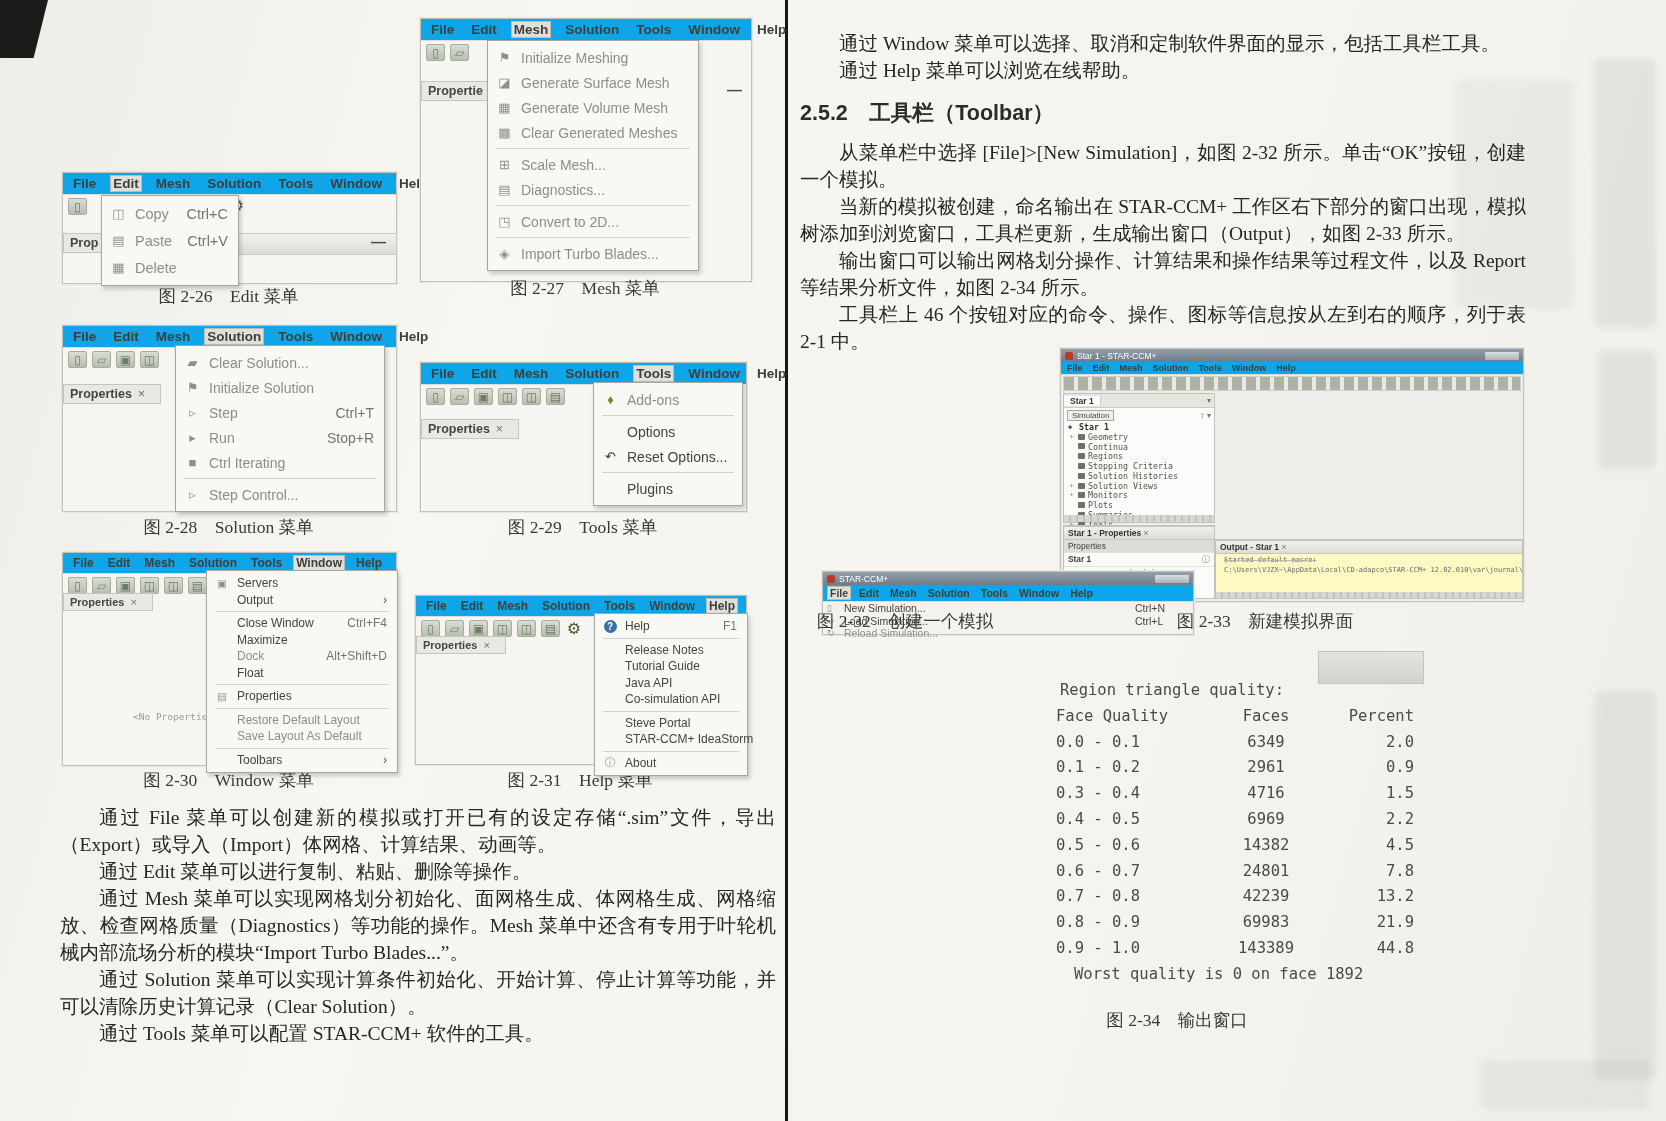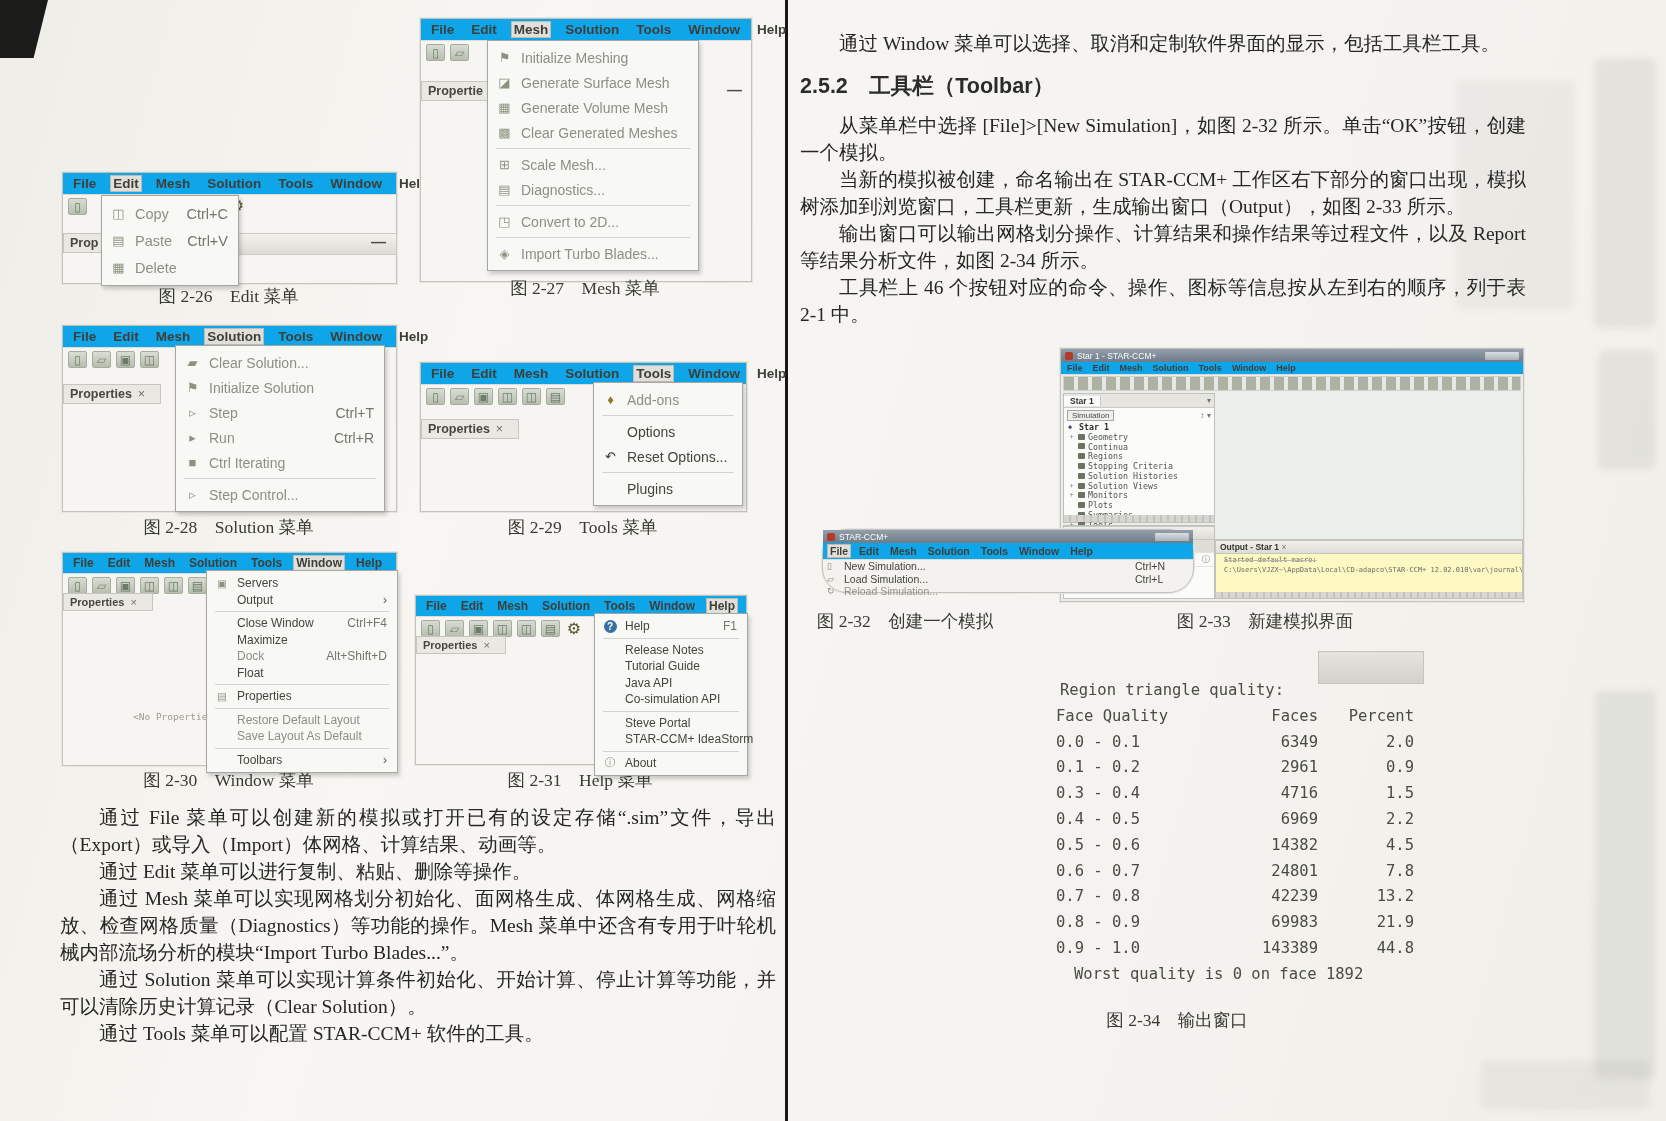--- a/index.html
+++ b/index.html
@@ -58,21 +58,21 @@
   .p33row{font-size:8.3px;color:#3c3c37;padding:1px 4px;border-bottom:1px solid #e4e3de;white-space:nowrap;}
   .mono7{font-family:"DejaVu Sans Mono",monospace;font-size:7px;color:#6a6a63;white-space:nowrap;overflow:hidden;}
   
   .outhdr{position:absolute;font-size:19px;font-weight:700;color:#1e1e1b;background:linear-gradient(#fbfaf8,#e7e6e1);border:1px solid #c4c3be;padding:4px 12px 4px 14px;white-space:nowrap;}
   .outhdr .x{font-size:11px;font-weight:400;color:#77776f;margin-left:8px;vertical-align:3px;}
   .outtab2{position:absolute;background:linear-gradient(#e4e3de,#d2d1cc);border:1px solid #c4c3be;}
   .qwrap{position:absolute;font-family:"DejaVu Sans Mono",monospace;font-size:15.5px;color:#4b4b45;line-height:25.8px;}
   .qtitle{padding-left:4px;}
   .qrow{display:grid;grid-template-columns:158px 104px 96px;}
   .qrow .c0{text-align:left;}
-  .qrow .c1{text-align:right;}
+  .qrow .c1{text-align:center;}
   .qrow .c2{text-align:right;}
   .qfoot{padding-left:18px;}
 </style>
 </head>
 <body>
 
 <div class="page">
   <div class="divider"></div>
   <div class="corner"></div>
   <div class="smudge" style="left:1594px;top:58px;width:62px;height:270px;"></div>
@@ -201,21 +201,21 @@
           <span class="mlb">Initialize Solution</span>
         </div>
       <div class="mrow dis">
           <span class="mic">▹</span>
           <span class="mlb">Step</span>
           <span class="msc">Ctrl+T</span>
         </div>
       <div class="mrow dis">
           <span class="mic">▸</span>
           <span class="mlb">Run</span>
-          <span class="msc">Ctrl+R</span>
+          <span class="msc">Stop+R</span>
         </div>
       <div class="mrow dis">
           <span class="mic">■</span>
           <span class="mlb">Ctrl Iterating</span>
         </div>
       <div class="msep"></div>
       <div class="mrow dis">
           <span class="mic">▹</span>
           <span class="mlb">Step Control...</span>
         </div>
@@ -403,20 +403,21 @@
   <div class="flowtext" style="left:60px;top:804px;width:716px;">
     <p>通过 File 菜单可以创建新的模拟或打开已有的设定存储“.sim”文件，导出（Export）或导入（Import）体网格、计算结果、动画等。</p>
     <p>通过 Edit 菜单可以进行复制、粘贴、删除等操作。</p>
     <p>通过 Mesh 菜单可以实现网格划分初始化、面网格生成、体网格生成、网格缩放、检查网格质量（Diagnostics）等功能的操作。Mesh 菜单中还含有专用于叶轮机械内部流场分析的模块“Import Turbo Blades...”。</p>
     <p>通过 Solution 菜单可以实现计算条件初始化、开始计算、停止计算等功能，并可以清除历史计算记录（Clear Solution）。</p>
     <p>通过 Tools 菜单可以配置 STAR-CCM+ 软件的工具。</p>
   </div>
 
   <div class="flowtext" style="left:800px;top:30px;width:726px;">
     <p>通过 Window 菜单可以选择、取消和定制软件界面的显示，包括工具栏工具。</p>
+    <p>通过 Help 菜单可以浏览在线帮助。</p>
     <p class="h252">2.5.2　工具栏（Toolbar）</p>
     <p>从菜单栏中选择 [File]&gt;[New Simulation]，如图 2-32 所示。单击“OK”按钮，创建一个模拟。</p>
     <p>当新的模拟被创建，命名输出在 STAR-CCM+ 工作区右下部分的窗口出现，模拟树添加到浏览窗口，工具栏更新，生成输出窗口（Output），如图 2-33 所示。</p>
     <p>输出窗口可以输出网格划分操作、计算结果和操作结果等过程文件，以及 Report 等结果分析文件，如图 2-34 所示。</p>
     <p>工具栏上 46 个按钮对应的命令、操作、图标等信息按从左到右的顺序，列于表 2-1 中。</p>
   </div>
 
   <div class="shot t33" style="left:1060px;top:348px;width:462px;height:252px;background:#eceeea;">
     <div class="wtitle">
         <span class="wico"></span>
@@ -512,21 +513,21 @@
     </div>
 
     <div class="abs" style="left:154px;top:190px;width:306px;height:58px;background:#fef9c3;border:1px solid #c2c1bc;">
       <div class="p33hdr"><span>Output - Star 1</span> <span style="font-weight:400;color:#77776f;">×</span></div>
       <div class="mono7" style="padding:2px 4px 0 8px;text-decoration:line-through;text-decoration-color:#b9b8b3;">Started default macro:</div>
       <div class="mono7" style="padding:2px 4px 0 8px;">C:\Users\VJZX~\AppData\Local\CD-adapco\STAR-CCM+ 12.02.010\var\journal\star2909121009940800...</div>
       <div style="position:absolute;left:0;bottom:0;width:100%;height:6px;background:repeating-linear-gradient(90deg,#d7d6d1 0 5px,#c3c2bd 5px 7px);"></div>
     </div>
   </div>
 
-  <div class="shot" style="left:822px;top:529px;width:370px;height:62px;background:#f3f2ee;border-radius:25px;">
+  <div class="shot" style="left:822px;top:571px;width:370px;height:62px;background:#f3f2ee;">
     <div class="wtitle">
         <span class="wico"></span>
         <span>STAR-CCM+</span>
         <span class="wbtns"></span>
       </div>
     <div class="mbar mbS">
       <span class="act">File</span>
       <span>Edit</span>
       <span>Mesh</span>
       <span>Solution</span>

